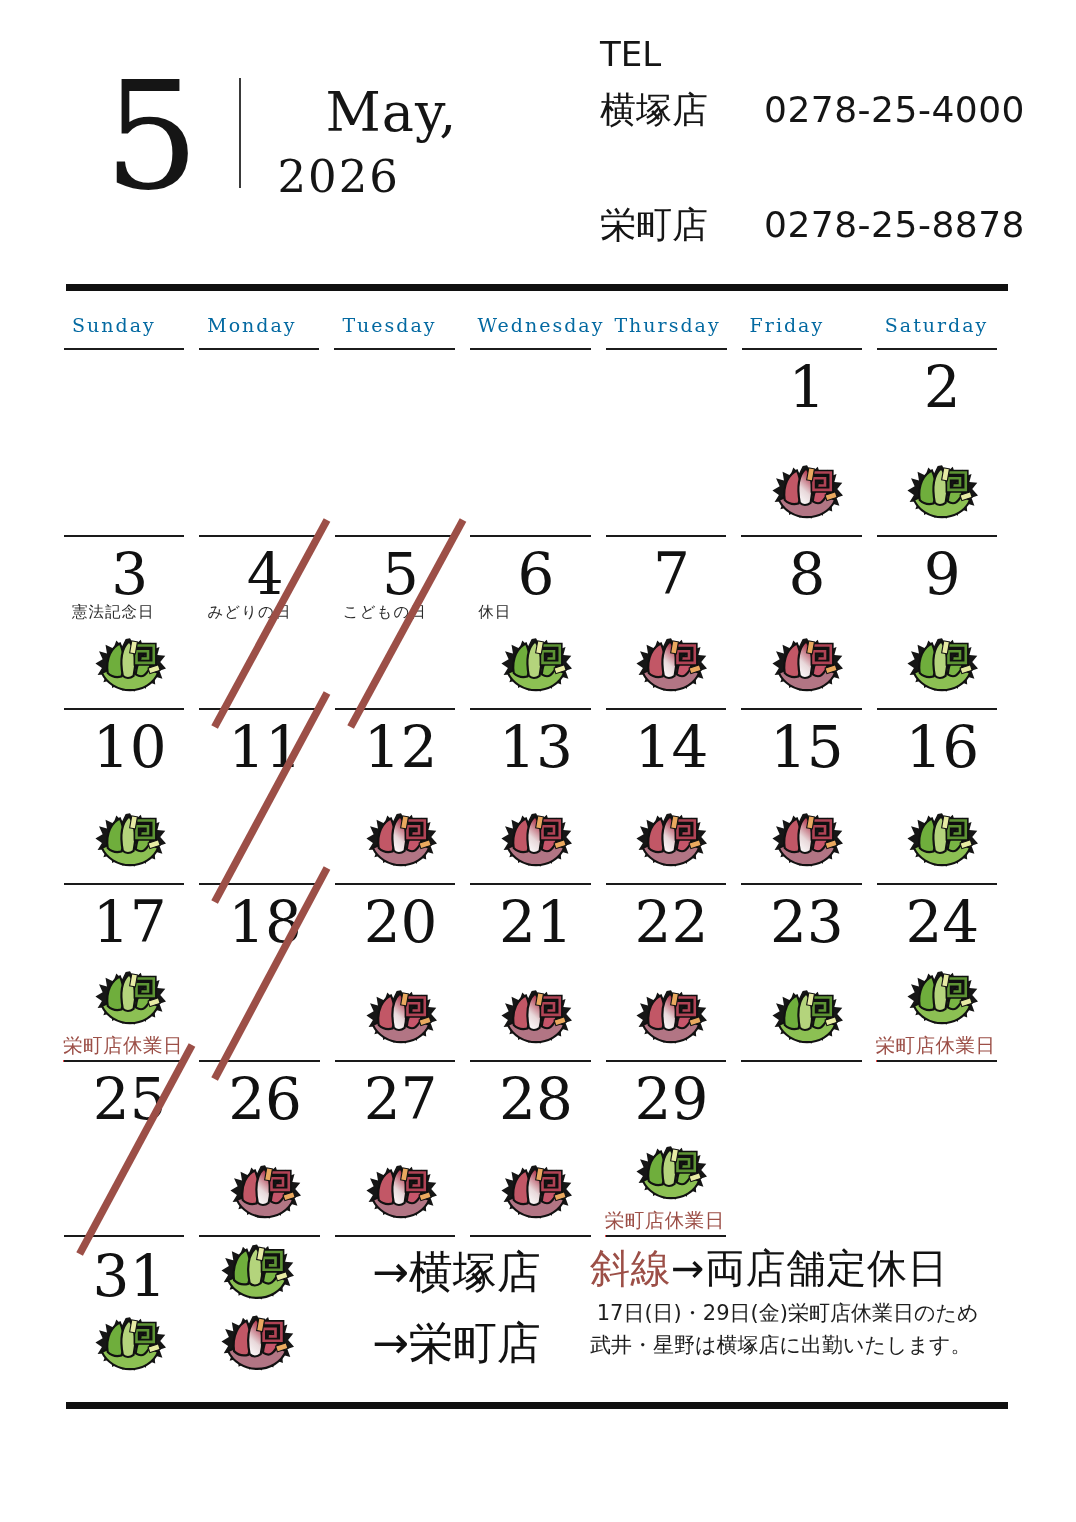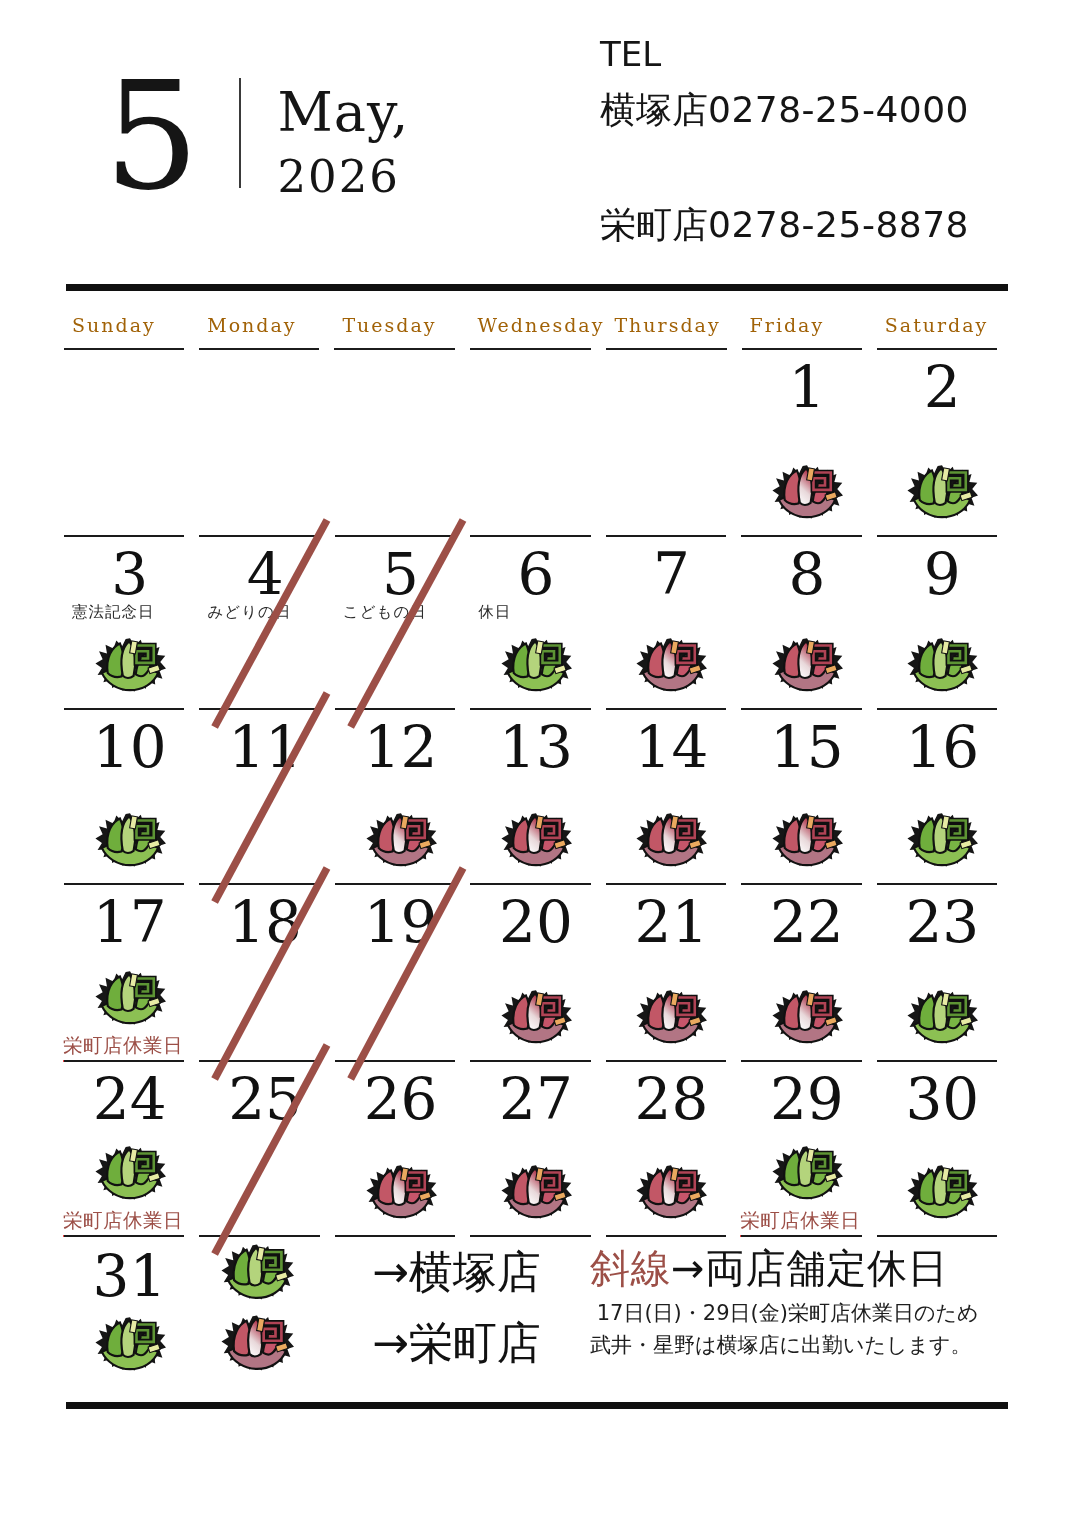--- a/index.html
+++ b/index.html
@@ -4,38 +4,38 @@
 <style>
   html,body{margin:0;padding:0;background:#ffffff;}
   .page{position:relative;width:1076px;height:1522px;background:#ffffff;overflow:hidden;
         font-family:"DejaVu Sans","Liberation Sans",sans-serif;color:#151515;}
 
   
   .brand{position:absolute;left:104px;top:58px;display:flex;}
   .month-big{font-family:"DejaVu Serif","Liberation Serif",serif;font-size:150px;line-height:1.05;font-weight:500;}
   .brand-divider{width:2px;height:110px;background:#3a3a3a;margin:20px 36px 0 40px;}
   .brand-text{padding-top:28px;font-family:"DejaVu Serif","Liberation Serif",serif;}
-  .month-name{font-size:54px;line-height:1.0;letter-spacing:1px;}
+  .month-name{font-size:54px;line-height:1.0;letter-spacing:1px;margin-left:48px;}
   .year{font-size:45px;line-height:1.0;margin-top:14px;letter-spacing:2px;}
 
   .tel{position:absolute;left:552px;top:34px;width:470px;margin-left:48px;}
   .tel-label{font-size:34px;}
-  .tel-row{display:flex;font-size:36px;align-items:baseline;}
+  .tel-row{display:flex;gap:56px;font-size:36px;align-items:baseline;}
   .tel-row.first{margin-top:12px;}
   .tel-row.second{margin-top:66px;}
   .tel-phone{letter-spacing:0.5px;}
 
   .rule-thick{position:absolute;left:66px;width:942px;height:7px;background:#101010;}
   .rule-top{top:284px;}
   .rule-bottom{top:1402px;}
 
   
   .weekday-row{position:absolute;left:62px;top:306px;width:948px;display:grid;grid-template-columns:repeat(7,1fr);}
   .wd{position:relative;height:44px;padding:8px 0 0 10px;box-sizing:border-box;
-      font-family:"DejaVu Serif","Liberation Serif",serif;font-size:19px;letter-spacing:2px;color:#a16207;}
+      font-family:"DejaVu Serif","Liberation Serif",serif;font-size:19px;letter-spacing:2px;color:#0369a1;}
   .wd::after{content:"";position:absolute;left:2px;right:13px;bottom:0;height:2px;background:#1c1c1c;}
 
   
   .calendar-grid{position:absolute;left:62px;top:350px;width:948px;display:grid;
                  grid-template-columns:repeat(7,1fr);grid-template-rows:187px 173px 175px 177px 175px;}
   .cell{position:relative;display:flex;flex-direction:column;align-items:center;box-sizing:border-box;}
   .cell .rule{position:absolute;left:2px;right:13px;bottom:0;height:2px;background:#1a1a1a;}
   .day-num{font-family:"DejaVu Serif","Liberation Serif",serif;font-size:58px;line-height:1.15;margin-top:4px;color:#111;}
   .holiday{display:none;align-self:flex-start;padding-left:10px;margin-top:-6px;font-size:15.5px;color:#2b2b2b;letter-spacing:1px;}
   .holiday.show{display:block;}
@@ -339,141 +339,124 @@
 
     <div class="cell">
       <div class="rule"></div>
       <div class="day-num">18</div>
 
       <svg class="slash show" viewBox="0 0 100 100" preserveAspectRatio="none">
           <line x1="13" y1="102" x2="96" y2="-2"></line>
         </svg>
     </div>
 
-    <div class="cell">
-      <div class="rule"></div>
-      <div class="day-num">19</div>
+
+    <div class="cell">
+      <div class="rule"></div>
+      <div class="day-num">20</div>
+
+      <svg class="flower flower-red show" viewBox="0 0 100 76">
+          <use href="#flower-red-art"></use>
+        </svg>
+
+    </div>
+
+    <div class="cell">
+      <div class="rule"></div>
+      <div class="day-num">21</div>
+
+      <svg class="flower flower-red show" viewBox="0 0 100 76">
+          <use href="#flower-red-art"></use>
+        </svg>
+
+    </div>
+
+    <div class="cell">
+      <div class="rule"></div>
+      <div class="day-num">22</div>
+
+      <svg class="flower flower-red show" viewBox="0 0 100 76">
+          <use href="#flower-red-art"></use>
+        </svg>
+
+    </div>
+
+    <div class="cell">
+      <div class="rule"></div>
+      <div class="day-num">23</div>
+
+      <svg class="flower flower-green show" viewBox="0 0 100 76">
+          <use href="#flower-green-art"></use>
+        </svg>
+
+    </div>
+
+    <div class="cell">
+      <div class="rule"></div>
+      <div class="day-num">24</div>
+
+      <svg class="flower flower-green show" viewBox="0 0 100 76" style="margin-bottom: 2px;">
+          <use href="#flower-green-art"></use>
+        </svg>
+
+      <div class="closed show">栄町店休業日</div>
+
+    </div>
+
+    <div class="cell">
+      <div class="rule"></div>
+      <div class="day-num">25</div>
 
       <svg class="slash show" viewBox="0 0 100 100" preserveAspectRatio="none">
           <line x1="13" y1="102" x2="96" y2="-2"></line>
         </svg>
     </div>
 
     <div class="cell">
       <div class="rule"></div>
-      <div class="day-num">20</div>
-
-      <svg class="flower flower-red show" viewBox="0 0 100 76">
-          <use href="#flower-red-art"></use>
-        </svg>
-
-    </div>
-
-    <div class="cell">
-      <div class="rule"></div>
-      <div class="day-num">21</div>
-
-      <svg class="flower flower-red show" viewBox="0 0 100 76">
-          <use href="#flower-red-art"></use>
-        </svg>
-
-    </div>
-
-    <div class="cell">
-      <div class="rule"></div>
-      <div class="day-num">22</div>
-
-      <svg class="flower flower-red show" viewBox="0 0 100 76">
-          <use href="#flower-red-art"></use>
-        </svg>
-
-    </div>
-
-    <div class="cell">
-      <div class="rule"></div>
-      <div class="day-num">23</div>
-
-      <svg class="flower flower-green show" viewBox="0 0 100 76">
-          <use href="#flower-green-art"></use>
-        </svg>
-
-    </div>
-
-    <div class="cell">
-      <div class="rule"></div>
-      <div class="day-num">24</div>
+      <div class="day-num">26</div>
+
+      <svg class="flower flower-red show" viewBox="0 0 100 76">
+          <use href="#flower-red-art"></use>
+        </svg>
+
+    </div>
+
+    <div class="cell">
+      <div class="rule"></div>
+      <div class="day-num">27</div>
+
+      <svg class="flower flower-red show" viewBox="0 0 100 76">
+          <use href="#flower-red-art"></use>
+        </svg>
+
+    </div>
+
+    <div class="cell">
+      <div class="rule"></div>
+      <div class="day-num">28</div>
+
+      <svg class="flower flower-red show" viewBox="0 0 100 76">
+          <use href="#flower-red-art"></use>
+        </svg>
+
+    </div>
+
+    <div class="cell">
+      <div class="rule"></div>
+      <div class="day-num">29</div>
 
       <svg class="flower flower-green show" viewBox="0 0 100 76" style="margin-bottom: 2px;">
           <use href="#flower-green-art"></use>
         </svg>
 
       <div class="closed show">栄町店休業日</div>
 
     </div>
 
-    <div class="cell">
-      <div class="rule"></div>
-      <div class="day-num">25</div>
-
-      <svg class="slash show" viewBox="0 0 100 100" preserveAspectRatio="none">
-          <line x1="13" y1="102" x2="96" y2="-2"></line>
-        </svg>
-    </div>
-
-    <div class="cell">
-      <div class="rule"></div>
-      <div class="day-num">26</div>
-
-      <svg class="flower flower-red show" viewBox="0 0 100 76">
-          <use href="#flower-red-art"></use>
-        </svg>
-
-    </div>
-
-    <div class="cell">
-      <div class="rule"></div>
-      <div class="day-num">27</div>
-
-      <svg class="flower flower-red show" viewBox="0 0 100 76">
-          <use href="#flower-red-art"></use>
-        </svg>
-
-    </div>
-
-    <div class="cell">
-      <div class="rule"></div>
-      <div class="day-num">28</div>
-
-      <svg class="flower flower-red show" viewBox="0 0 100 76">
-          <use href="#flower-red-art"></use>
-        </svg>
-
-    </div>
-
-    <div class="cell">
-      <div class="rule"></div>
-      <div class="day-num">29</div>
-
-      <svg class="flower flower-green show" viewBox="0 0 100 76" style="margin-bottom: 2px;">
-          <use href="#flower-green-art"></use>
-        </svg>
-
-      <div class="closed show">栄町店休業日</div>
-
-    </div>
-
-    <div class="cell">
-      <div class="rule"></div>
-      <div class="day-num">30</div>
-
-      <svg class="flower flower-green show" viewBox="0 0 100 76">
-          <use href="#flower-green-art"></use>
-        </svg>
-
-    </div>
   </div>
 
   <div class="footer">
     <div class="cell-31">
       <div class="day-num">31</div>
       <svg class="flower" viewBox="0 0 100 76">
           <use href="#flower-green-art"></use>
         </svg>
     </div>
 

